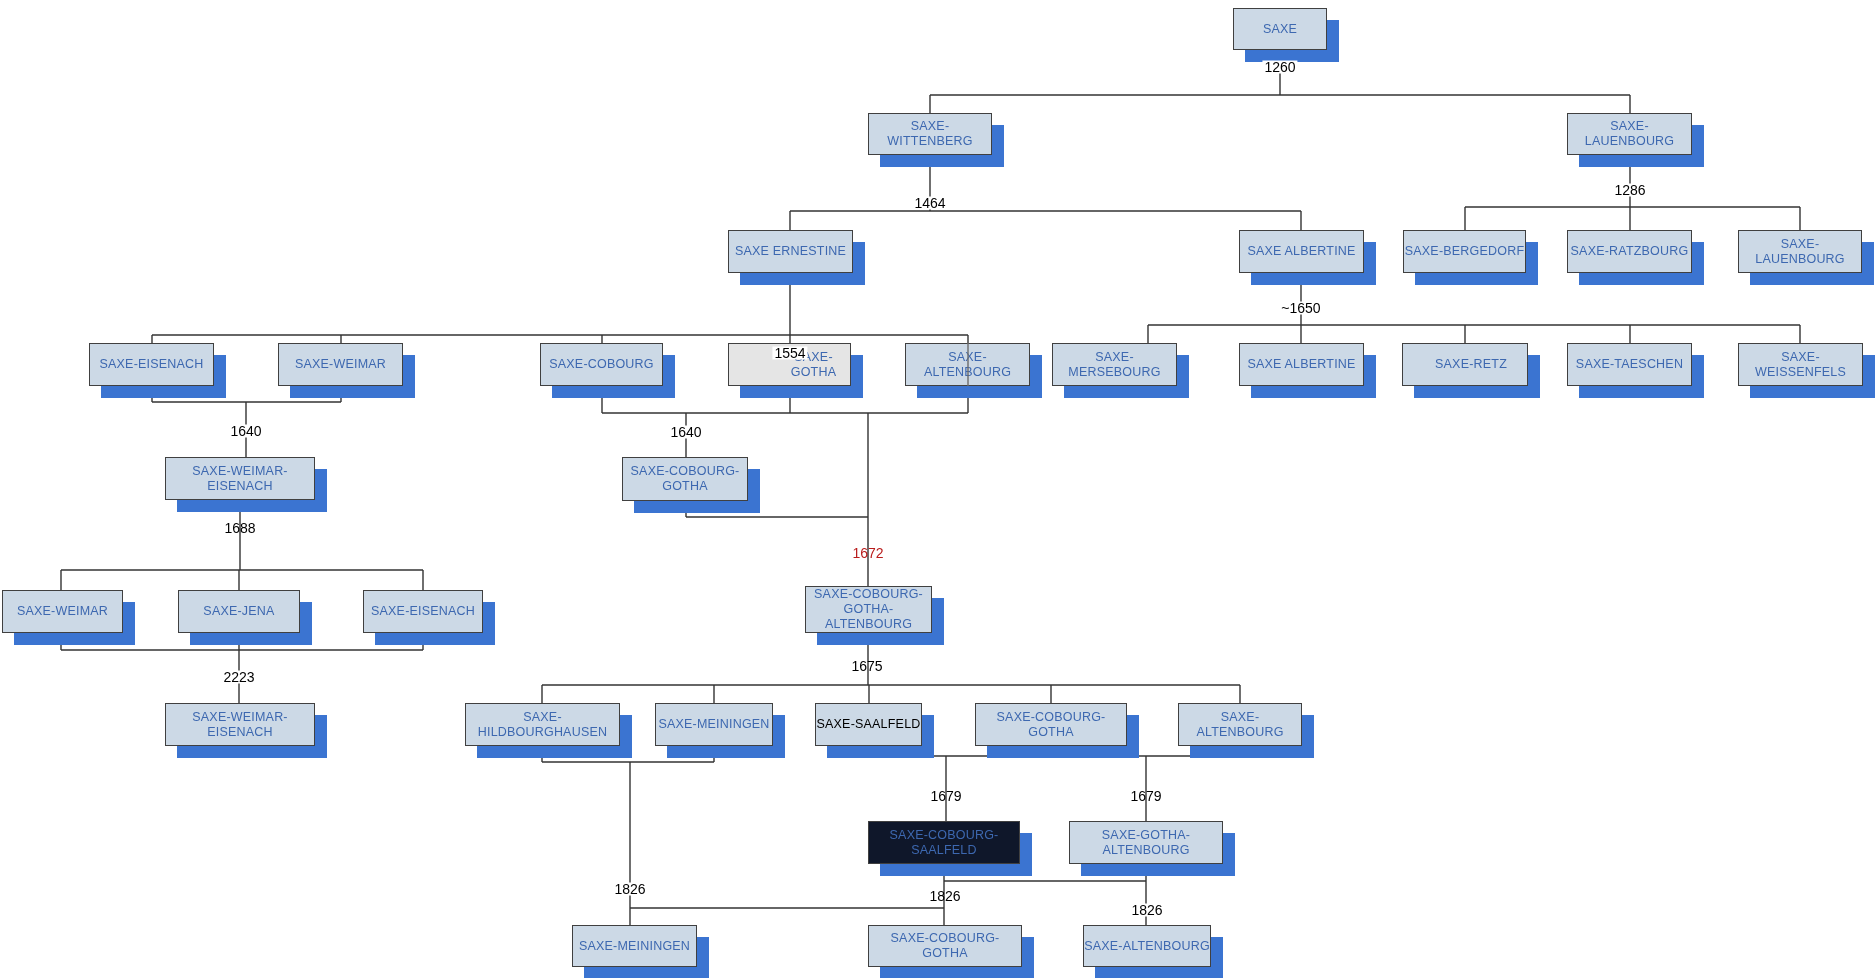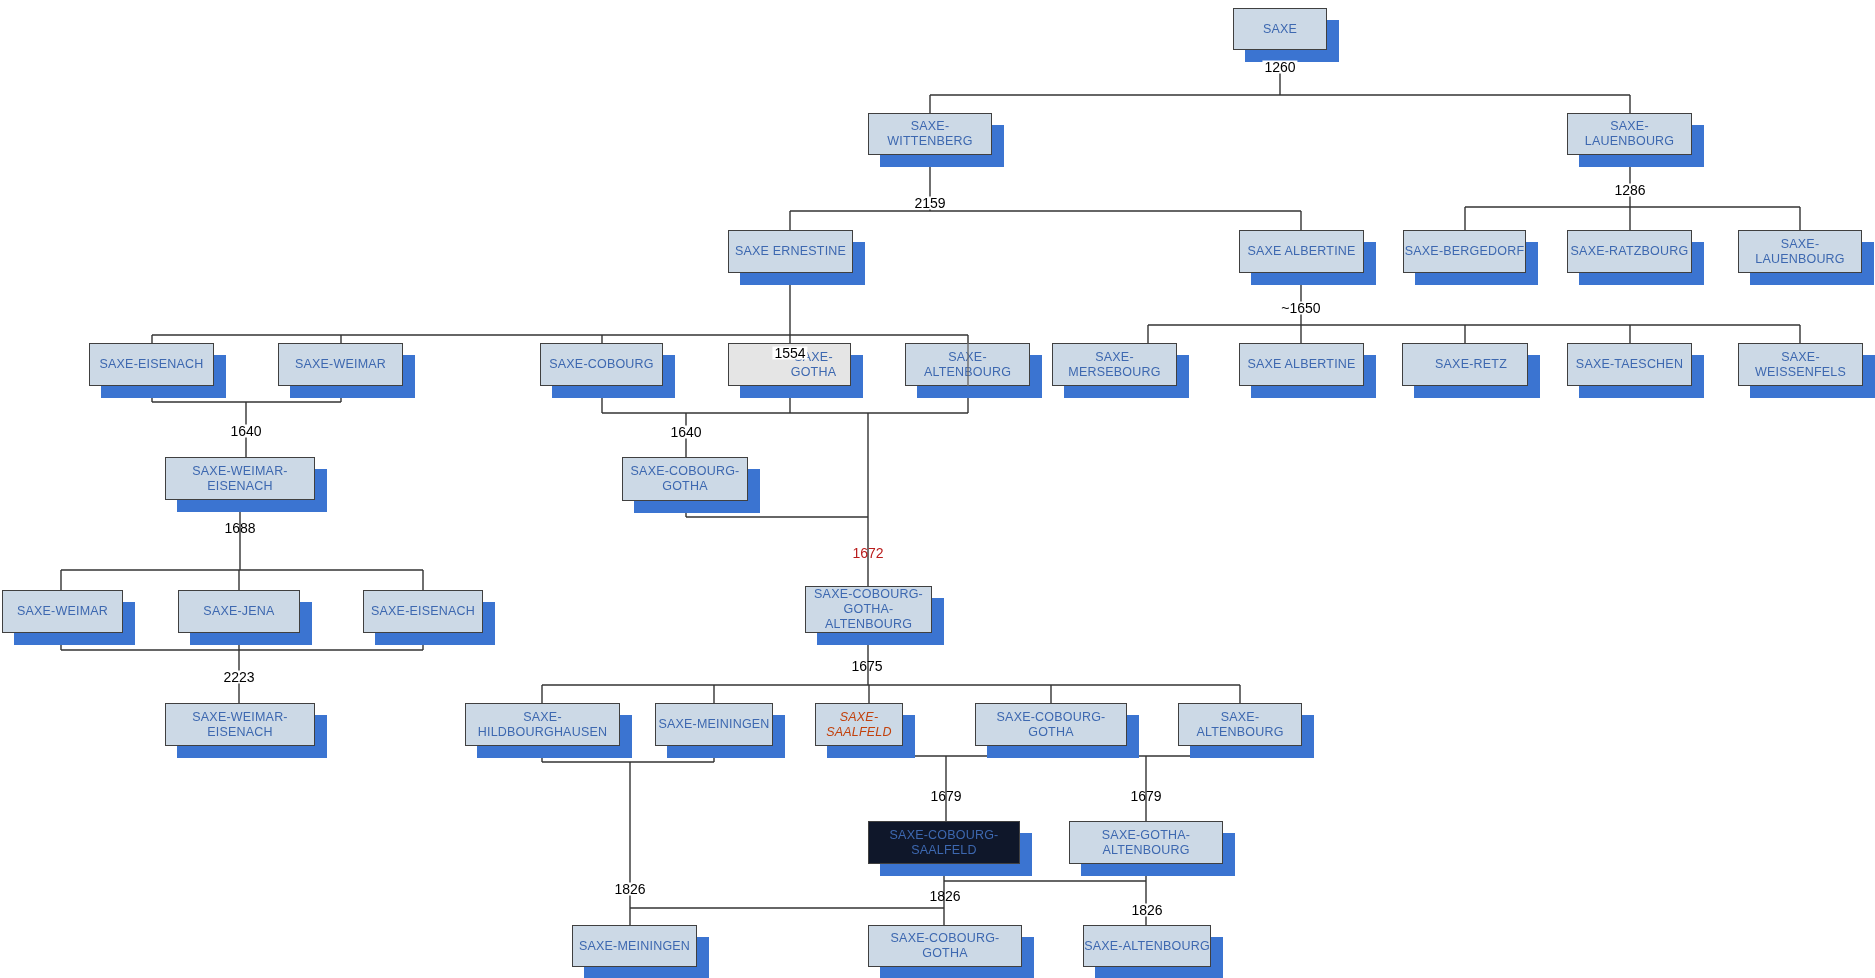--- a/index.html
+++ b/index.html
@@ -115,35 +115,35 @@
       <div class="node" style="left: 622px; top: 457px; width: 126px; height: 44px; background: rgb(204, 217, 230); border: 1.6px solid rgb(64, 64, 64); color: rgb(61, 104, 176); box-shadow: rgb(59, 116, 209) 12px 12px 0px 0px;">SAXE-COBOURG-
 GOTHA</div>
       <div class="node" style="left: 2px; top: 590px; width: 121px; height: 43px; background: rgb(204, 217, 230); border: 1.6px solid rgb(64, 64, 64); color: rgb(61, 104, 176); box-shadow: rgb(59, 116, 209) 12px 12px 0px 0px;">SAXE-WEIMAR</div>
       <div class="node" style="left: 178px; top: 590px; width: 122px; height: 43px; background: rgb(204, 217, 230); border: 1.6px solid rgb(64, 64, 64); color: rgb(61, 104, 176); box-shadow: rgb(59, 116, 209) 12px 12px 0px 0px;">SAXE-JENA</div>
       <div class="node" style="left: 363px; top: 590px; width: 120px; height: 43px; background: rgb(204, 217, 230); border: 1.6px solid rgb(64, 64, 64); color: rgb(61, 104, 176); box-shadow: rgb(59, 116, 209) 12px 12px 0px 0px;">SAXE-EISENACH</div>
       <div class="node" style="left: 805px; top: 586px; width: 127px; height: 47px; background: rgb(204, 217, 230); border: 1.6px solid rgb(64, 64, 64); color: rgb(61, 104, 176); box-shadow: rgb(59, 116, 209) 12px 12px 0px 0px;">SAXE-COBOURG-
 GOTHA-ALTENBOURG</div>
       <div class="node" style="left: 165px; top: 703px; width: 150px; height: 43px; background: rgb(204, 217, 230); border: 1.6px solid rgb(64, 64, 64); color: rgb(61, 104, 176); box-shadow: rgb(59, 116, 209) 12px 12px 0px 0px;">SAXE-WEIMAR-EISENACH</div>
       <div class="node" style="left: 465px; top: 703px; width: 155px; height: 43px; background: rgb(204, 217, 230); border: 1.6px solid rgb(64, 64, 64); color: rgb(61, 104, 176); box-shadow: rgb(59, 116, 209) 12px 12px 0px 0px;">SAXE-HILDBOURGHAUSEN</div>
       <div class="node" style="left: 655px; top: 703px; width: 118px; height: 43px; background: rgb(204, 217, 230); border: 1.6px solid rgb(64, 64, 64); color: rgb(61, 104, 176); box-shadow: rgb(59, 116, 209) 12px 12px 0px 0px;">SAXE-MEININGEN</div>
-      <div class="node" style="left: 815px; top: 703px; width: 88px; height: 43px; background: rgb(204, 217, 230); border: 1.6px solid rgb(64, 64, 64); color: #c2410c; box-shadow: rgb(59, 116, 209) 12px 12px 0px 0px; font-style: italic;">SAXE-SAALFELD</div>
+      <div class="node" style="left: 815px; top: 703px; width: 107px; height: 43px; background: rgb(204, 217, 230); border: 1.6px solid rgb(64, 64, 64); color: #000000; box-shadow: rgb(59, 116, 209) 12px 12px 0px 0px;">SAXE-SAALFELD</div>
       <div class="node" style="left: 975px; top: 703px; width: 152px; height: 43px; background: rgb(204, 217, 230); border: 1.6px solid rgb(64, 64, 64); color: rgb(61, 104, 176); box-shadow: rgb(59, 116, 209) 12px 12px 0px 0px;">SAXE-COBOURG-GOTHA</div>
       <div class="node" style="left: 1178px; top: 703px; width: 124px; height: 43px; background: rgb(204, 217, 230); border: 1.6px solid rgb(64, 64, 64); color: rgb(61, 104, 176); box-shadow: rgb(59, 116, 209) 12px 12px 0px 0px;">SAXE-ALTENBOURG</div>
       <div class="node" style="left: 868px; top: 821px; width: 152px; height: 43px; background: #0f172a; border: 1.6px solid rgb(64, 64, 64); color: rgb(61, 104, 176); box-shadow: rgb(59, 116, 209) 12px 12px 0px 0px;">SAXE-COBOURG-SAALFELD</div>
       <div class="node" style="left: 1069px; top: 821px; width: 154px; height: 43px; background: rgb(204, 217, 230); border: 1.6px solid rgb(64, 64, 64); color: rgb(61, 104, 176); box-shadow: rgb(59, 116, 209) 12px 12px 0px 0px;">SAXE-GOTHA-ALTENBOURG</div>
       <div class="node" style="left: 572px; top: 925px; width: 125px; height: 42px; background: rgb(204, 217, 230); border: 1.6px solid rgb(64, 64, 64); color: rgb(61, 104, 176); box-shadow: rgb(59, 116, 209) 12px 12px 0px 0px;">SAXE-MEININGEN</div>
       <div class="node" style="left: 868px; top: 925px; width: 154px; height: 42px; background: rgb(204, 217, 230); border: 1.6px solid rgb(64, 64, 64); color: rgb(61, 104, 176); box-shadow: rgb(59, 116, 209) 12px 12px 0px 0px;">SAXE-COBOURG-GOTHA</div>
       <div class="node" style="left: 1083px; top: 925px; width: 128px; height: 42px; background: rgb(204, 217, 230); border: 1.6px solid rgb(64, 64, 64); color: rgb(61, 104, 176); box-shadow: rgb(59, 116, 209) 12px 12px 0px 0px;">SAXE-ALTENBOURG</div>
     </div>
   <svg class="wires-over" width="1875" height="978">
       <line x1="968" y1="343" x2="968" y2="386" stroke="#6b6b6b" stroke-width="1.4"></line>
     </svg>
   <div id="labels-layer">
       <div class="datelabel chip" style="left: 1280px; top: 67px; color: rgb(0, 0, 0);">1260</div>
-      <div class="datelabel chip" style="left: 930px; top: 203px; color: rgb(0, 0, 0);">2159</div>
+      <div class="datelabel chip" style="left: 930px; top: 203px; color: rgb(0, 0, 0);">1464</div>
       <div class="datelabel chip" style="left: 1630px; top: 190px; color: rgb(0, 0, 0);">1286</div>
       <div class="datelabel chip" style="left: 790px; top: 353px; color: rgb(0, 0, 0);">1554</div>
       <div class="datelabel chip" style="left: 1301px; top: 308px; color: rgb(0, 0, 0);">~1650</div>
       <div class="datelabel chip" style="left: 246px; top: 431px; color: rgb(0, 0, 0);">1640</div>
       <div class="datelabel chip" style="left: 686px; top: 432px; color: rgb(0, 0, 0);">1640</div>
       <div class="datelabel" style="left: 240px; top: 528px; color: rgb(0, 0, 0);">1688</div>
       <div class="datelabel" style="left: 868px; top: 553px; color: #b91c1c; text-align: right;">1672</div>
       <div class="datelabel chip" style="left: 239px; top: 677px; color: rgb(0, 0, 0);">2223</div>
       <div class="datelabel" style="left: 867px; top: 666px; color: rgb(0, 0, 0);">1675</div>
       <div class="datelabel" style="left: 946px; top: 796px; color: rgb(0, 0, 0);">1679</div>

